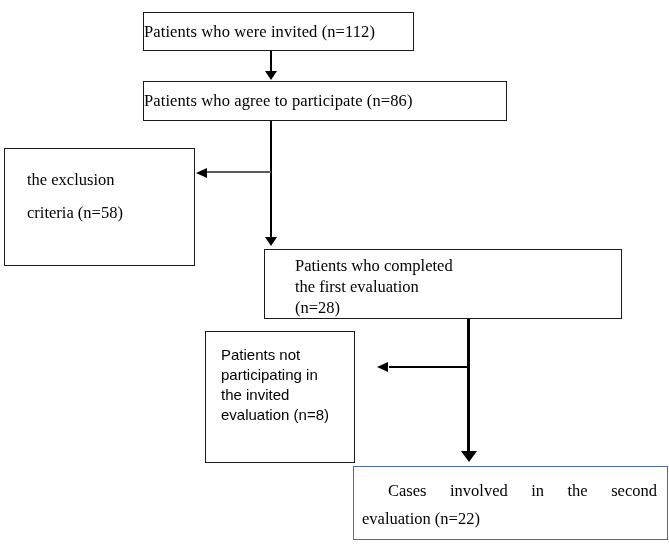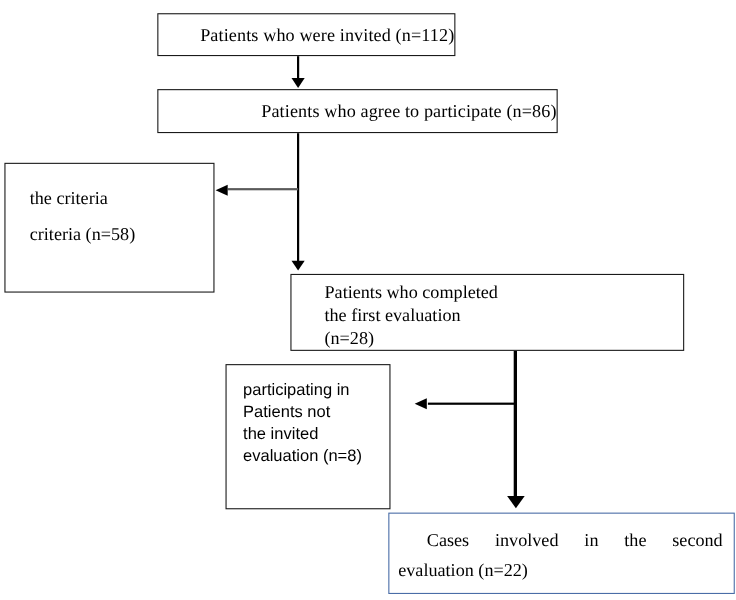--- a/index.html
+++ b/index.html
@@ -28,21 +28,21 @@
     border: 1px solid #1a1a1a;
     color: #000000;
     font-family: "Liberation Serif", serif;
     z-index: 3;
   }
 
   
   .node.single {
     display: flex;
     align-items: center;
-    justify-content: flex-end;
+    justify-content: flex-start;
     font-size: 16.5px;
     letter-spacing: 0.1px;
   }
 
   
   .node.block {
     padding: 7px 10px 7px 12px;
     font-size: 16px;
     line-height: 1.30;
     text-align: left;
@@ -171,39 +171,39 @@
     <span>Patients who agree to participate (n=86)</span>
   </div>
 
   <div class="vline" id="conn2-line"></div>
   <div class="arrowhead-down" id="conn2-head"></div>
 
   <div class="hline" id="conn3-line"></div>
   <div class="arrowhead-left" id="conn3-head"></div>
 
   <div class="node block" id="node-excluded">
-    <div>the criteria</div>
+    <div>the exclusion</div>
     <div>criteria (n=58)</div>
   </div>
 
   <div class="node block" id="node-first-eval">
     <div>Patients who completed</div>
     <div>the first evaluation</div>
     <div>(n=28)</div>
   </div>
 
   <div class="vline" id="conn4-line"></div>
   <div class="arrowhead-down" id="conn4-head"></div>
 
   <div class="hline" id="conn5-line"></div>
   <div class="arrowhead-left" id="conn5-head"></div>
 
   <div class="node block" id="node-not-participating">
+    <div>Patients not</div>
     <div>participating in</div>
-    <div>Patients not</div>
     <div>the invited</div>
     <div>evaluation (n=8)</div>
   </div>
 
   <div class="node" id="node-second-eval">
     <span class="just-line">Cases involved in the second</span>
     <span class="last-line">evaluation (n=22)</span>
   </div>
 
 </div>

